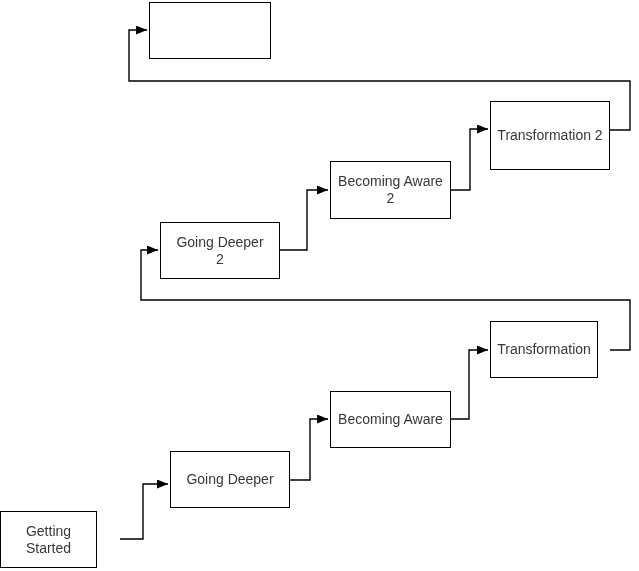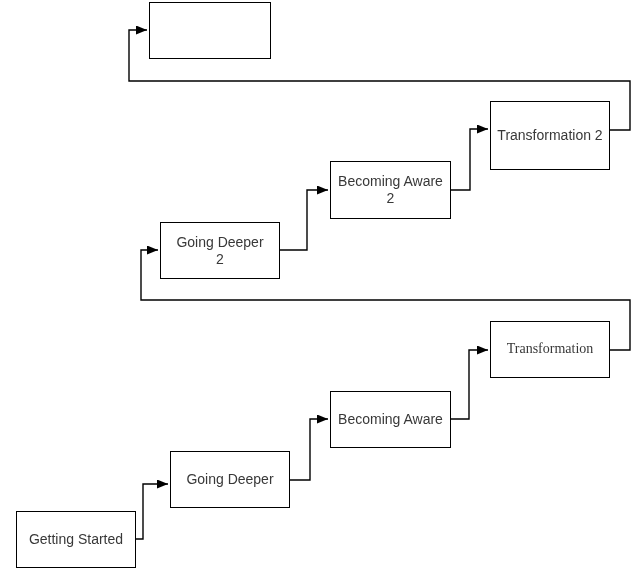--- a/index.html
+++ b/index.html
@@ -77,26 +77,26 @@
         <span class="node-label">Transformation 2</span>
       </div>
       <div class="node" style="left: 330px; top: 161px; width: 121px; height: 58px;">
         <span class="node-label">Becoming Aware
 2</span>
       </div>
       <div class="node" style="left: 160px; top: 222px; width: 120px; height: 57px;">
         <span class="node-label">Going Deeper
 2</span>
       </div>
-      <div class="node" style="left: 490px; top: 321px; width: 120px; height: 57px; font-family: Liberation Serif, serif;">
+      <div class="node" style="left: 490px; top: 321px; width: 108px; height: 57px;">
         <span class="node-label">Transformation</span>
       </div>
       <div class="node" style="left: 330px; top: 391px; width: 121px; height: 57px;">
         <span class="node-label">Becoming Aware</span>
       </div>
       <div class="node" style="left: 170px; top: 451px; width: 120px; height: 57px;">
         <span class="node-label">Going Deeper</span>
       </div>
-      <div class="node" style="left: 16px; top: 511px; width: 120px; height: 57px;">
+      <div class="node" style="left: 0px; top: 511px; width: 97px; height: 57px;">
         <span class="node-label">Getting Started</span>
       </div>
     </div>
 </div>
 
 </body></html>

